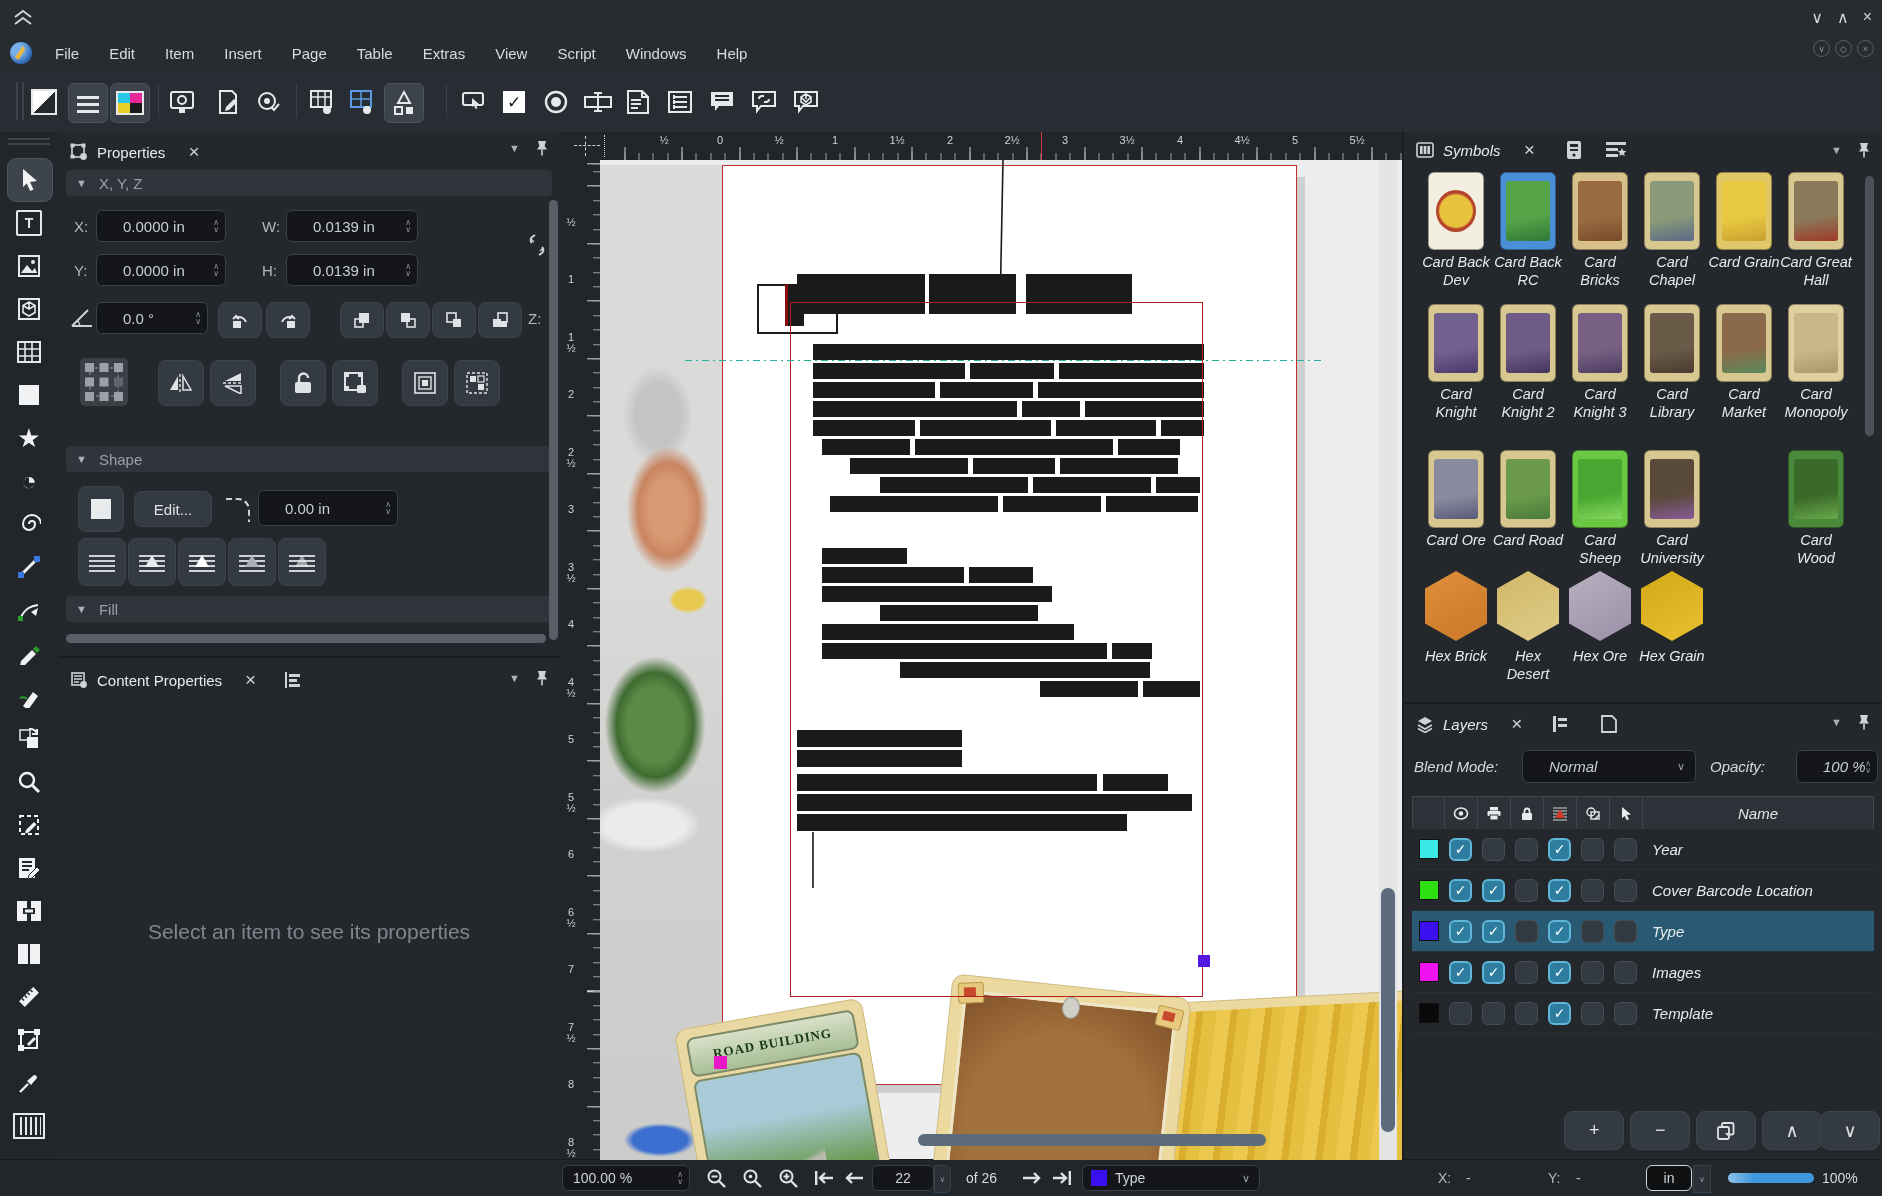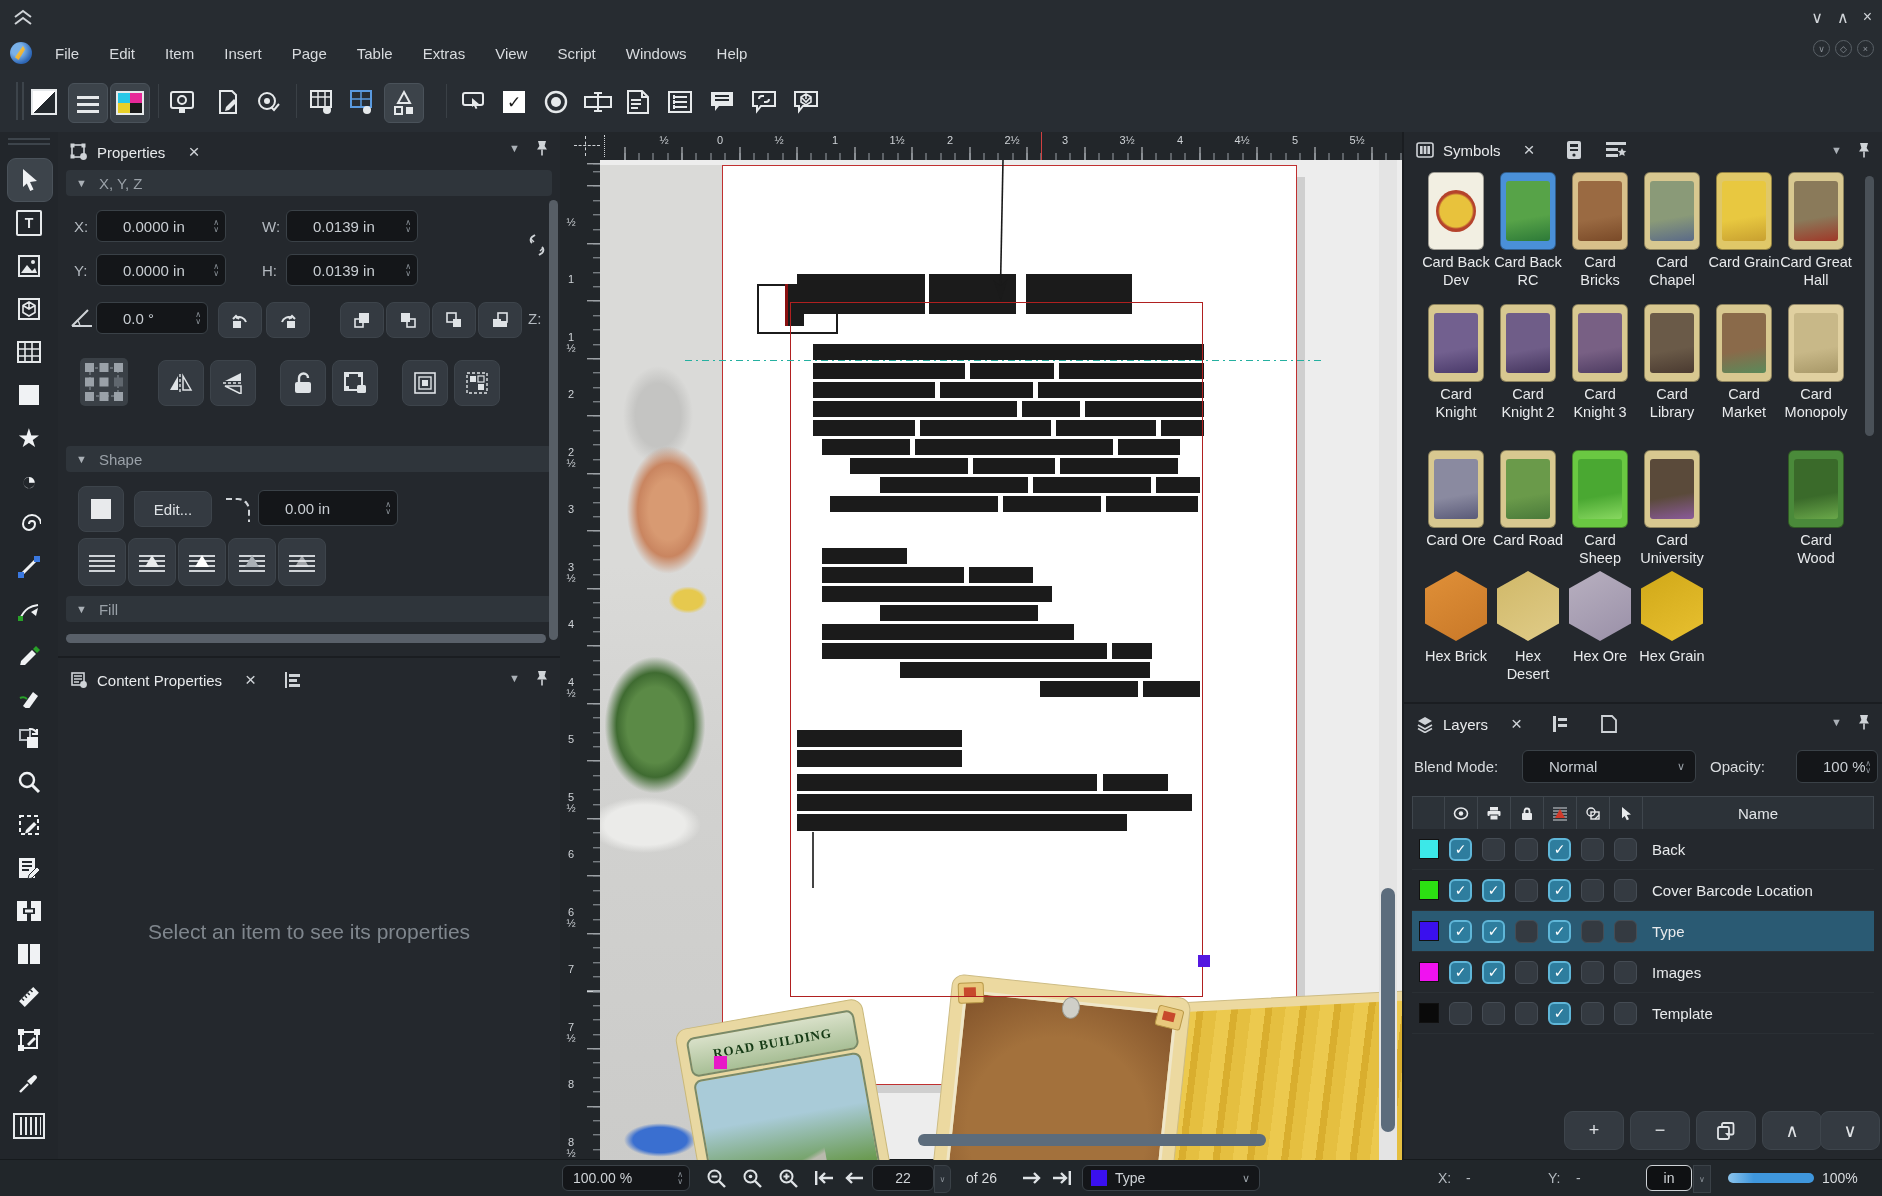--- a/index.html
+++ b/index.html
@@ -71,21 +71,21 @@
   .handle{position:absolute;z-index:7;}
   .vp-scroll-h{position:absolute;left:318px;top:974px;width:348px;height:12px;border-radius:6px;background:#5c6c7c;z-index:8;}
   .vp-track-v{position:absolute;left:779px;top:0;width:18px;bottom:0;background:#e4e4e4;z-index:8;}
   .vp-scroll-v{position:absolute;left:2px;top:728px;width:14px;height:244px;border-radius:7px;background:#5c6c7c;}
   
   .gcard{position:absolute;border-radius:12px;box-sizing:border-box;}
   .gcard .art{position:absolute;border-radius:8px;}
   .cicon{position:absolute;width:24px;height:19px;background:#e8c87c;border:1px solid #b89848;border-radius:3px;}
   .cicon:after{content:"";position:absolute;left:5px;top:4px;width:12px;height:9px;background:#c7492c;}
   
-  .rdock{position:absolute;left:1402px;top:132px;right:0;bottom:36px;background:#24282d;border-left:2px solid #1a1d21;}
+  .rdock{position:absolute;left:1402px;top:132px;right:0;bottom:36px;background:#24282d;border-left:2px solid #1a1d21;font-style:italic;}
   .phead{position:absolute;left:0;right:0;height:32px;display:flex;align-items:center;padding-left:12px;gap:9px;box-sizing:border-box;}
   .hd-right{position:absolute;right:12px;top:8px;display:flex;gap:16px;align-items:center;}
   #symbols-grid{position:absolute;left:16px;top:40px;display:grid;grid-template-columns:repeat(6,72px);grid-template-rows:132px 146px 118px 170px;}
   .sym{display:flex;flex-direction:column;align-items:center;font-size:14.5px;line-height:1.22;text-align:center;color:#e8eaec;}
   .sym .thumb{width:54px;height:76px;border-radius:6px;margin-bottom:4px;position:relative;overflow:hidden;}
   .sym .thumb .inner{position:absolute;left:5px;top:8px;right:5px;bottom:8px;border-radius:3px;}
   .sym .hex{width:62px;height:70px;margin:3px 0 7px;clip-path:polygon(50% 0,100% 25%,100% 75%,50% 100%,0 75%,0 25%);}
   .sym-scroll{position:absolute;right:8px;top:44px;width:9px;height:260px;border-radius:5px;background:#4a5158;}
   
   .lay-row{display:grid;grid-template-columns:32px 33px 33px 33px 33px 33px 33px 1fr;align-items:center;height:40px;border-bottom:1px solid #2a2f34;}
@@ -1059,21 +1059,21 @@
               </div>
               <div>
                 <div class="cb on">✓</div>
               </div>
               <div>
                 <div class="cb"></div>
               </div>
               <div>
                 <div class="cb"></div>
               </div>
-              <div class="lay-name">Back</div>
+              <div class="lay-name">Year</div>
             </div>
             <div class="lay-row">
               <div class="swatch" style="background: rgb(44, 224, 18);"></div>
               <div>
                 <div class="cb on">✓</div>
               </div>
               <div>
                 <div class="cb on">✓</div>
               </div>
               <div>

